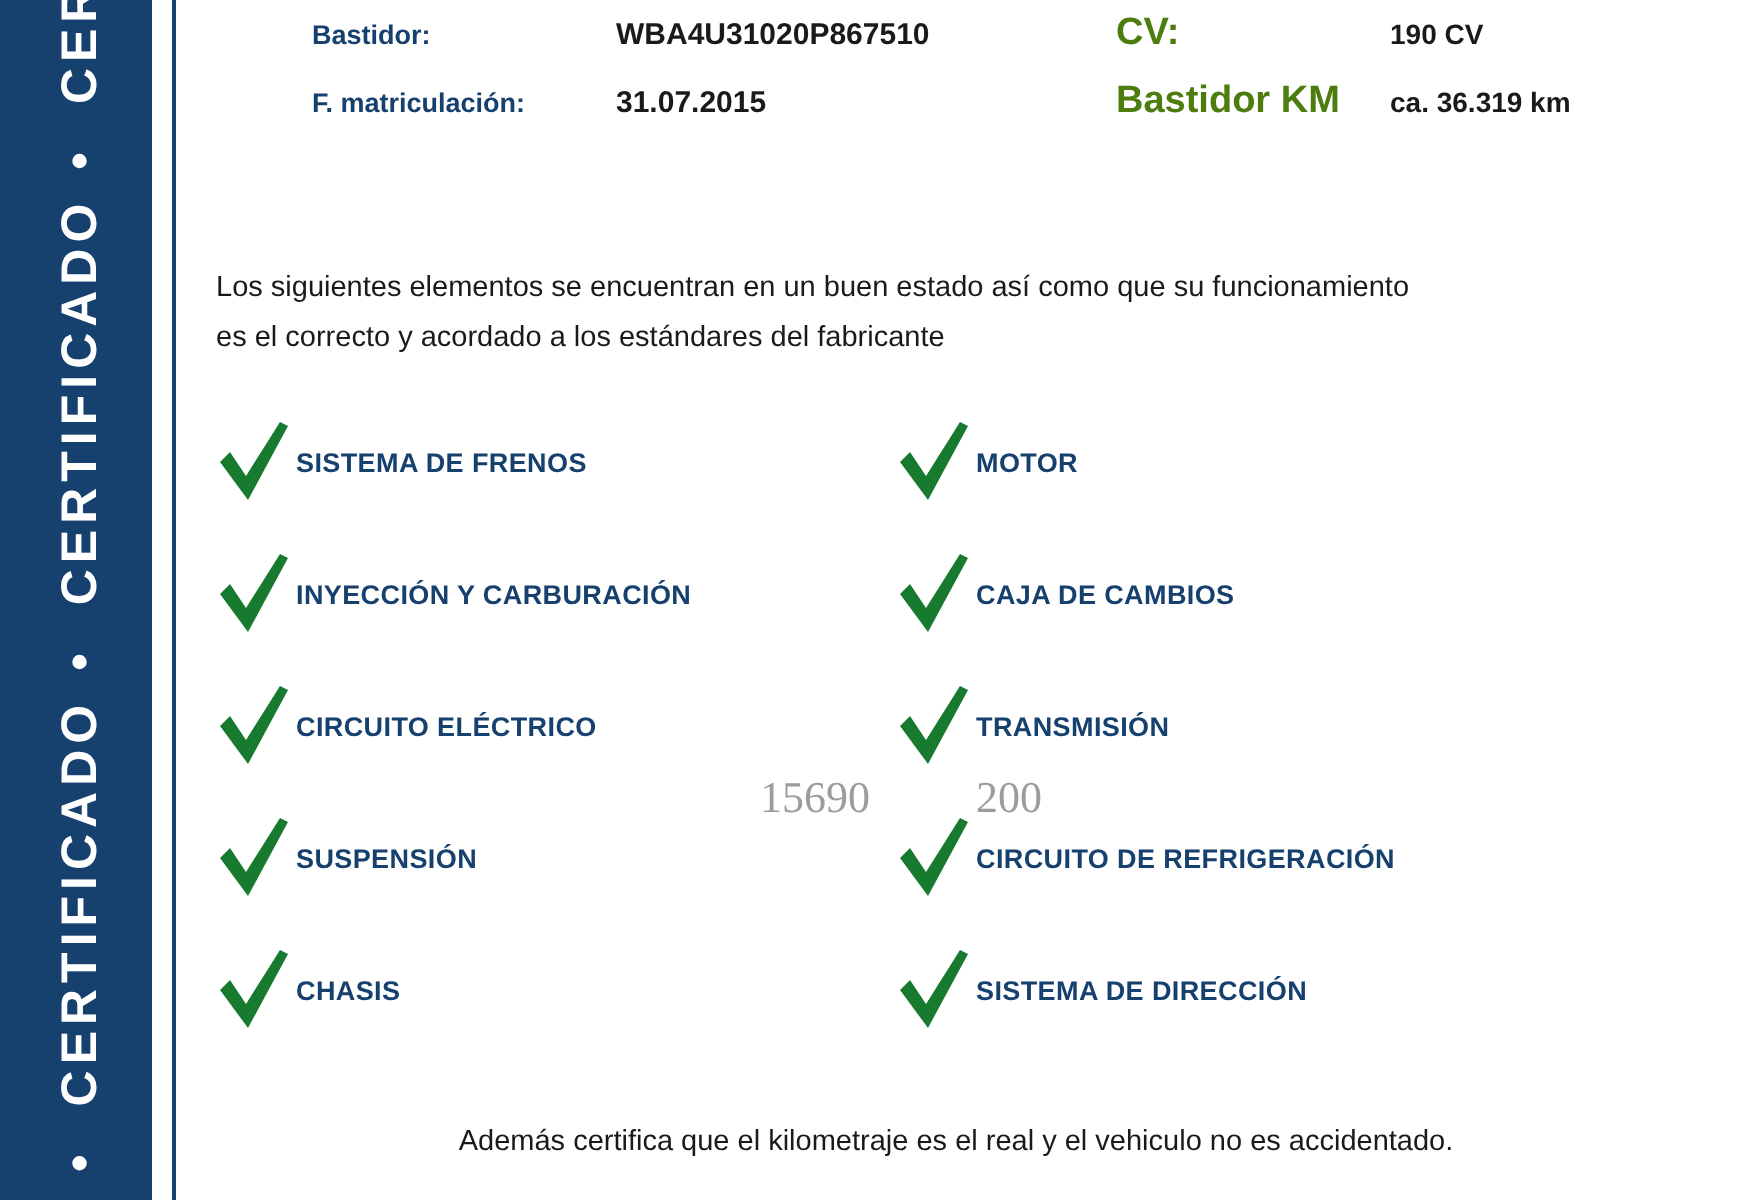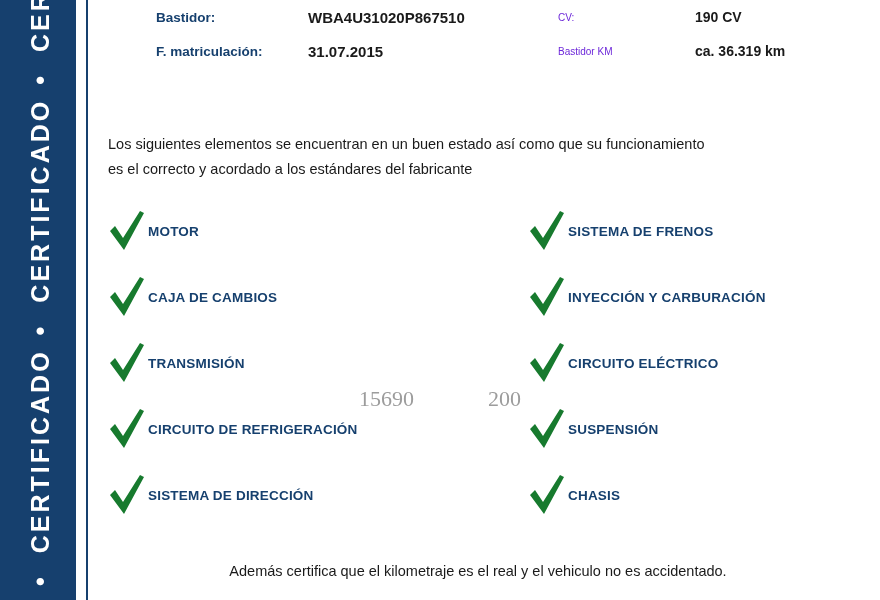--- a/index.html
+++ b/index.html
@@ -100,23 +100,23 @@
     padding-left: 48px;
   }
   .field-value {
     color: #1a1a1a;
     font-size: 15px;
     font-weight: bold;
     width: 250px;
     flex: 0 0 250px;
   }
   .field-label2 {
-    color: #6d28d9;
-    font-size: 10px;
-    font-weight: normal;
+    color: #4d7c0f;
+    font-size: 19px;
+    font-weight: bold;
     width: 122px;
     flex: 0 0 122px;
   }
   .field-value2 {
     color: #1a1a1a;
     font-size: 14px;
     font-weight: bold;
     margin-left: 15px;
   }
 
@@ -167,21 +167,21 @@
     letter-spacing: 0.2px;
   }
 
   
   .overlay-num {
     position: absolute;
     color: #9c9c9c;
     font-size: 22px;
     font-family: "Liberation Serif", serif;
   }
-  #ovl-a { left: 271px; top: 386px; }
+  #ovl-a { left: 292px; top: 386px; }
   #ovl-b { left: 400px; top: 386px; }
 
   
   .footer-note {
     position: absolute;
     left: 20px;
     top: 563px;
     width: 740px;
     color: #1a1a1a;
     font-size: 14.5px;
@@ -222,20 +222,63 @@
     </div>
   </div>
 
   <div class="intro">
     <div>Los siguientes elementos se encuentran en un buen estado así como que su funcionamiento</div>
     <div>es el correcto y acordado a los estándares del fabricante</div>
   </div>
 
   <div class="checklist">
 
+    <div class="check-col right">
+      <div class="check-item">
+        <span class="check-mark">
+          <svg width="42" height="48" viewBox="0 0 42 48">
+              <path d="M4 24 L9 19 L17 31 L34 4 L38 6 L18 43 Z" fill="#177a2e"></path>
+            </svg>
+        </span>
+        <span class="check-label">SISTEMA DE FRENOS</span>
+      </div>
+      <div class="check-item">
+        <span class="check-mark">
+          <svg width="42" height="48" viewBox="0 0 42 48">
+              <path d="M4 24 L9 19 L17 31 L34 4 L38 6 L18 43 Z" fill="#177a2e"></path>
+            </svg>
+        </span>
+        <span class="check-label">INYECCIÓN Y CARBURACIÓN</span>
+      </div>
+      <div class="check-item">
+        <span class="check-mark">
+          <svg width="42" height="48" viewBox="0 0 42 48">
+              <path d="M4 24 L9 19 L17 31 L34 4 L38 6 L18 43 Z" fill="#177a2e"></path>
+            </svg>
+        </span>
+        <span class="check-label">CIRCUITO ELÉCTRICO</span>
+      </div>
+      <div class="check-item">
+        <span class="check-mark">
+          <svg width="42" height="48" viewBox="0 0 42 48">
+              <path d="M4 24 L9 19 L17 31 L34 4 L38 6 L18 43 Z" fill="#177a2e"></path>
+            </svg>
+        </span>
+        <span class="check-label">SUSPENSIÓN</span>
+      </div>
+      <div class="check-item">
+        <span class="check-mark">
+          <svg width="42" height="48" viewBox="0 0 42 48">
+              <path d="M4 24 L9 19 L17 31 L34 4 L38 6 L18 43 Z" fill="#177a2e"></path>
+            </svg>
+        </span>
+        <span class="check-label">CHASIS</span>
+      </div>
+    </div>
+
     <div class="check-col">
       <div class="check-item">
         <span class="check-mark">
           <svg width="42" height="48" viewBox="0 0 42 48">
               <path d="M4 24 L9 19 L17 31 L34 4 L38 6 L18 43 Z" fill="#177a2e"></path>
             </svg>
         </span>
         <span class="check-label">MOTOR</span>
       </div>
       <div class="check-item">
@@ -262,63 +305,20 @@
         </span>
         <span class="check-label">CIRCUITO DE REFRIGERACIÓN</span>
       </div>
       <div class="check-item">
         <span class="check-mark">
           <svg width="42" height="48" viewBox="0 0 42 48">
               <path d="M4 24 L9 19 L17 31 L34 4 L38 6 L18 43 Z" fill="#177a2e"></path>
             </svg>
         </span>
         <span class="check-label">SISTEMA DE DIRECCIÓN</span>
-      </div>
-    </div>
-
-    <div class="check-col right">
-      <div class="check-item">
-        <span class="check-mark">
-          <svg width="42" height="48" viewBox="0 0 42 48">
-              <path d="M4 24 L9 19 L17 31 L34 4 L38 6 L18 43 Z" fill="#177a2e"></path>
-            </svg>
-        </span>
-        <span class="check-label">SISTEMA DE FRENOS</span>
-      </div>
-      <div class="check-item">
-        <span class="check-mark">
-          <svg width="42" height="48" viewBox="0 0 42 48">
-              <path d="M4 24 L9 19 L17 31 L34 4 L38 6 L18 43 Z" fill="#177a2e"></path>
-            </svg>
-        </span>
-        <span class="check-label">INYECCIÓN Y CARBURACIÓN</span>
-      </div>
-      <div class="check-item">
-        <span class="check-mark">
-          <svg width="42" height="48" viewBox="0 0 42 48">
-              <path d="M4 24 L9 19 L17 31 L34 4 L38 6 L18 43 Z" fill="#177a2e"></path>
-            </svg>
-        </span>
-        <span class="check-label">CIRCUITO ELÉCTRICO</span>
-      </div>
-      <div class="check-item">
-        <span class="check-mark">
-          <svg width="42" height="48" viewBox="0 0 42 48">
-              <path d="M4 24 L9 19 L17 31 L34 4 L38 6 L18 43 Z" fill="#177a2e"></path>
-            </svg>
-        </span>
-        <span class="check-label">SUSPENSIÓN</span>
-      </div>
-      <div class="check-item">
-        <span class="check-mark">
-          <svg width="42" height="48" viewBox="0 0 42 48">
-              <path d="M4 24 L9 19 L17 31 L34 4 L38 6 L18 43 Z" fill="#177a2e"></path>
-            </svg>
-        </span>
-        <span class="check-label">CHASIS</span>
       </div>
     </div>
 
   </div>
 
   <div class="overlay-num" id="ovl-a">15690</div>
   <div class="overlay-num" id="ovl-b">200</div>
 
   <div class="footer-note">Además certifica que el kilometraje es el real y el vehiculo no es accidentado.</div>
 

